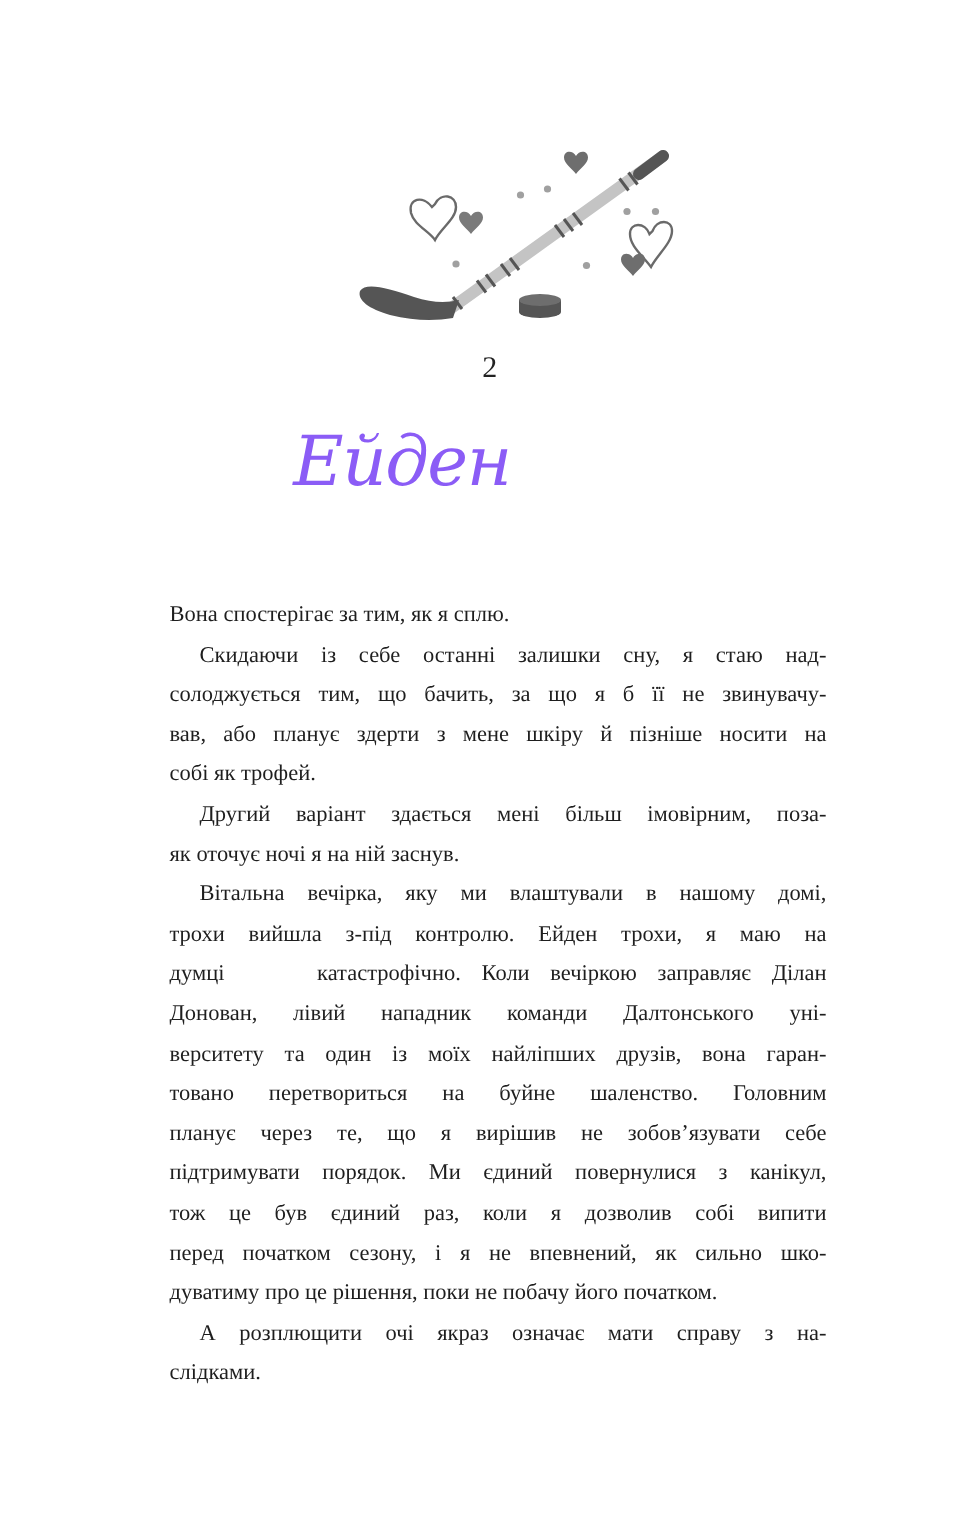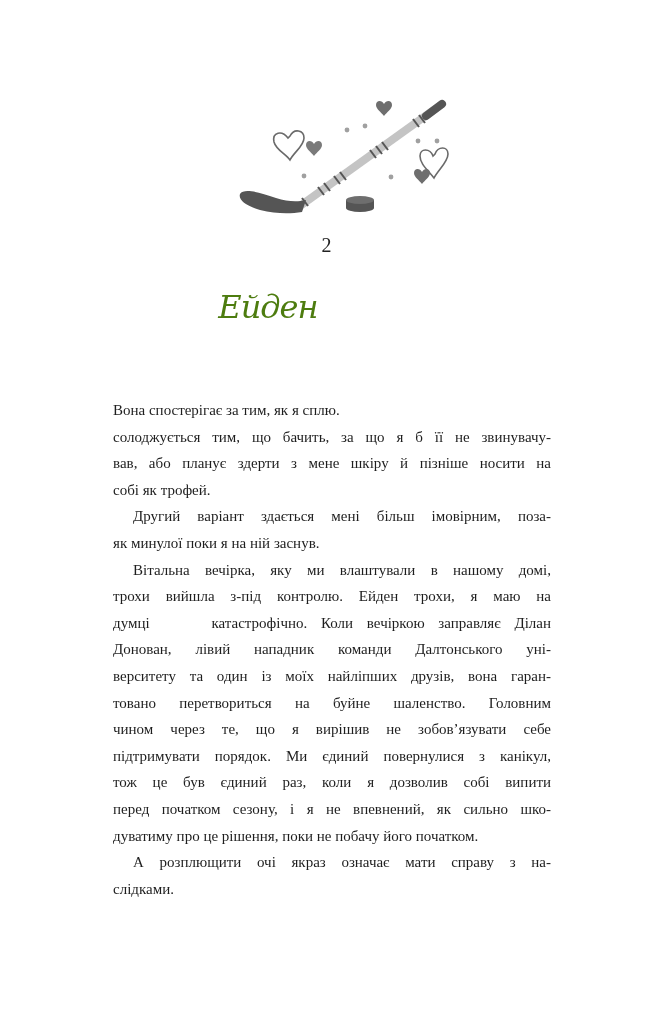--- a/index.html
+++ b/index.html
@@ -34,23 +34,23 @@
       color: #222;
     }
     .chapter-title {
       position: absolute;
       left: 0;
       width: 536px;
       top: 272px;
       text-align: center;
       font-family: "DejaVu Serif", serif;
       font-style: italic;
-      font-size: 32px;
+      font-size: 46px;
       line-height: 70px;
-      color: #4d7c0f;
+      color: #8b5cf6;
       letter-spacing: -1px;
     }
     .body-text {
       position: absolute;
       left: 113px;
       top: 397px;
       width: 438px;
       font-family: "Liberation Serif", serif;
       font-size: 15px;
       line-height: 26.6px;
@@ -117,32 +117,33 @@
       <rect x="110" y="114" width="28" height="8" fill="#555"></rect>
       <ellipse cx="124" cy="114" rx="14" ry="4" fill="#6e6e6e"></ellipse>
     </g>
   </svg>
 
   <div class="chapter-number">2</div>
   <div class="chapter-title">Ейден</div>
 
   <div class="body-text" id="body-text">
       <span class="line last">Вона спостерігає за тим, як я сплю.</span>
+      <span class="line indent">Скидаючи із себе останні залишки сну, я стаю над-</span>
       <span class="line">солоджується тим, що бачить, за що я б її не звинувачу-</span>
       <span class="line">вав, або планує здерти з мене шкіру й пізніше носити на</span>
       <span class="line last">собі як трофей.</span>
       <span class="line indent">Другий варіант здається мені більш імовірним, поза-</span>
-      <span class="line last">як минулої поки я на ній заснув.</span>
+      <span class="line last">як оточує ночі я на ній заснув.</span>
       <span class="line indent">Вітальна вечірка, яку ми влаштували в нашому домі,</span>
       <span class="line">трохи вийшла з-під контролю. Ейден трохи, я маю на</span>
       <span class="line"><span>думці </span><span class="em">катастрофічно</span><span>. Коли вечіркою заправляє Ділан</span></span>
       <span class="line">Донован, лівий нападник команди Далтонського уні-</span>
       <span class="line">верситету та один із моїх найліпших друзів, вона гаран-</span>
       <span class="line">товано перетвориться на буйне шаленство. Головним</span>
-      <span class="line">чином через те, що я вирішив не зобов’язувати себе</span>
+      <span class="line">планує через те, що я вирішив не зобов’язувати себе</span>
       <span class="line">підтримувати порядок. Ми єдиний повернулися з канікул,</span>
       <span class="line">тож це був єдиний раз, коли я дозволив собі випити</span>
       <span class="line">перед початком сезону, і я не впевнений, як сильно шко-</span>
       <span class="line last">дуватиму про це рішення, поки не побачу його початком.</span>
       <span class="line indent">А розплющити очі якраз означає мати справу з на-</span>
       <span class="line last">слідками.</span>
     </div>
 </div>
 
 </body></html>

